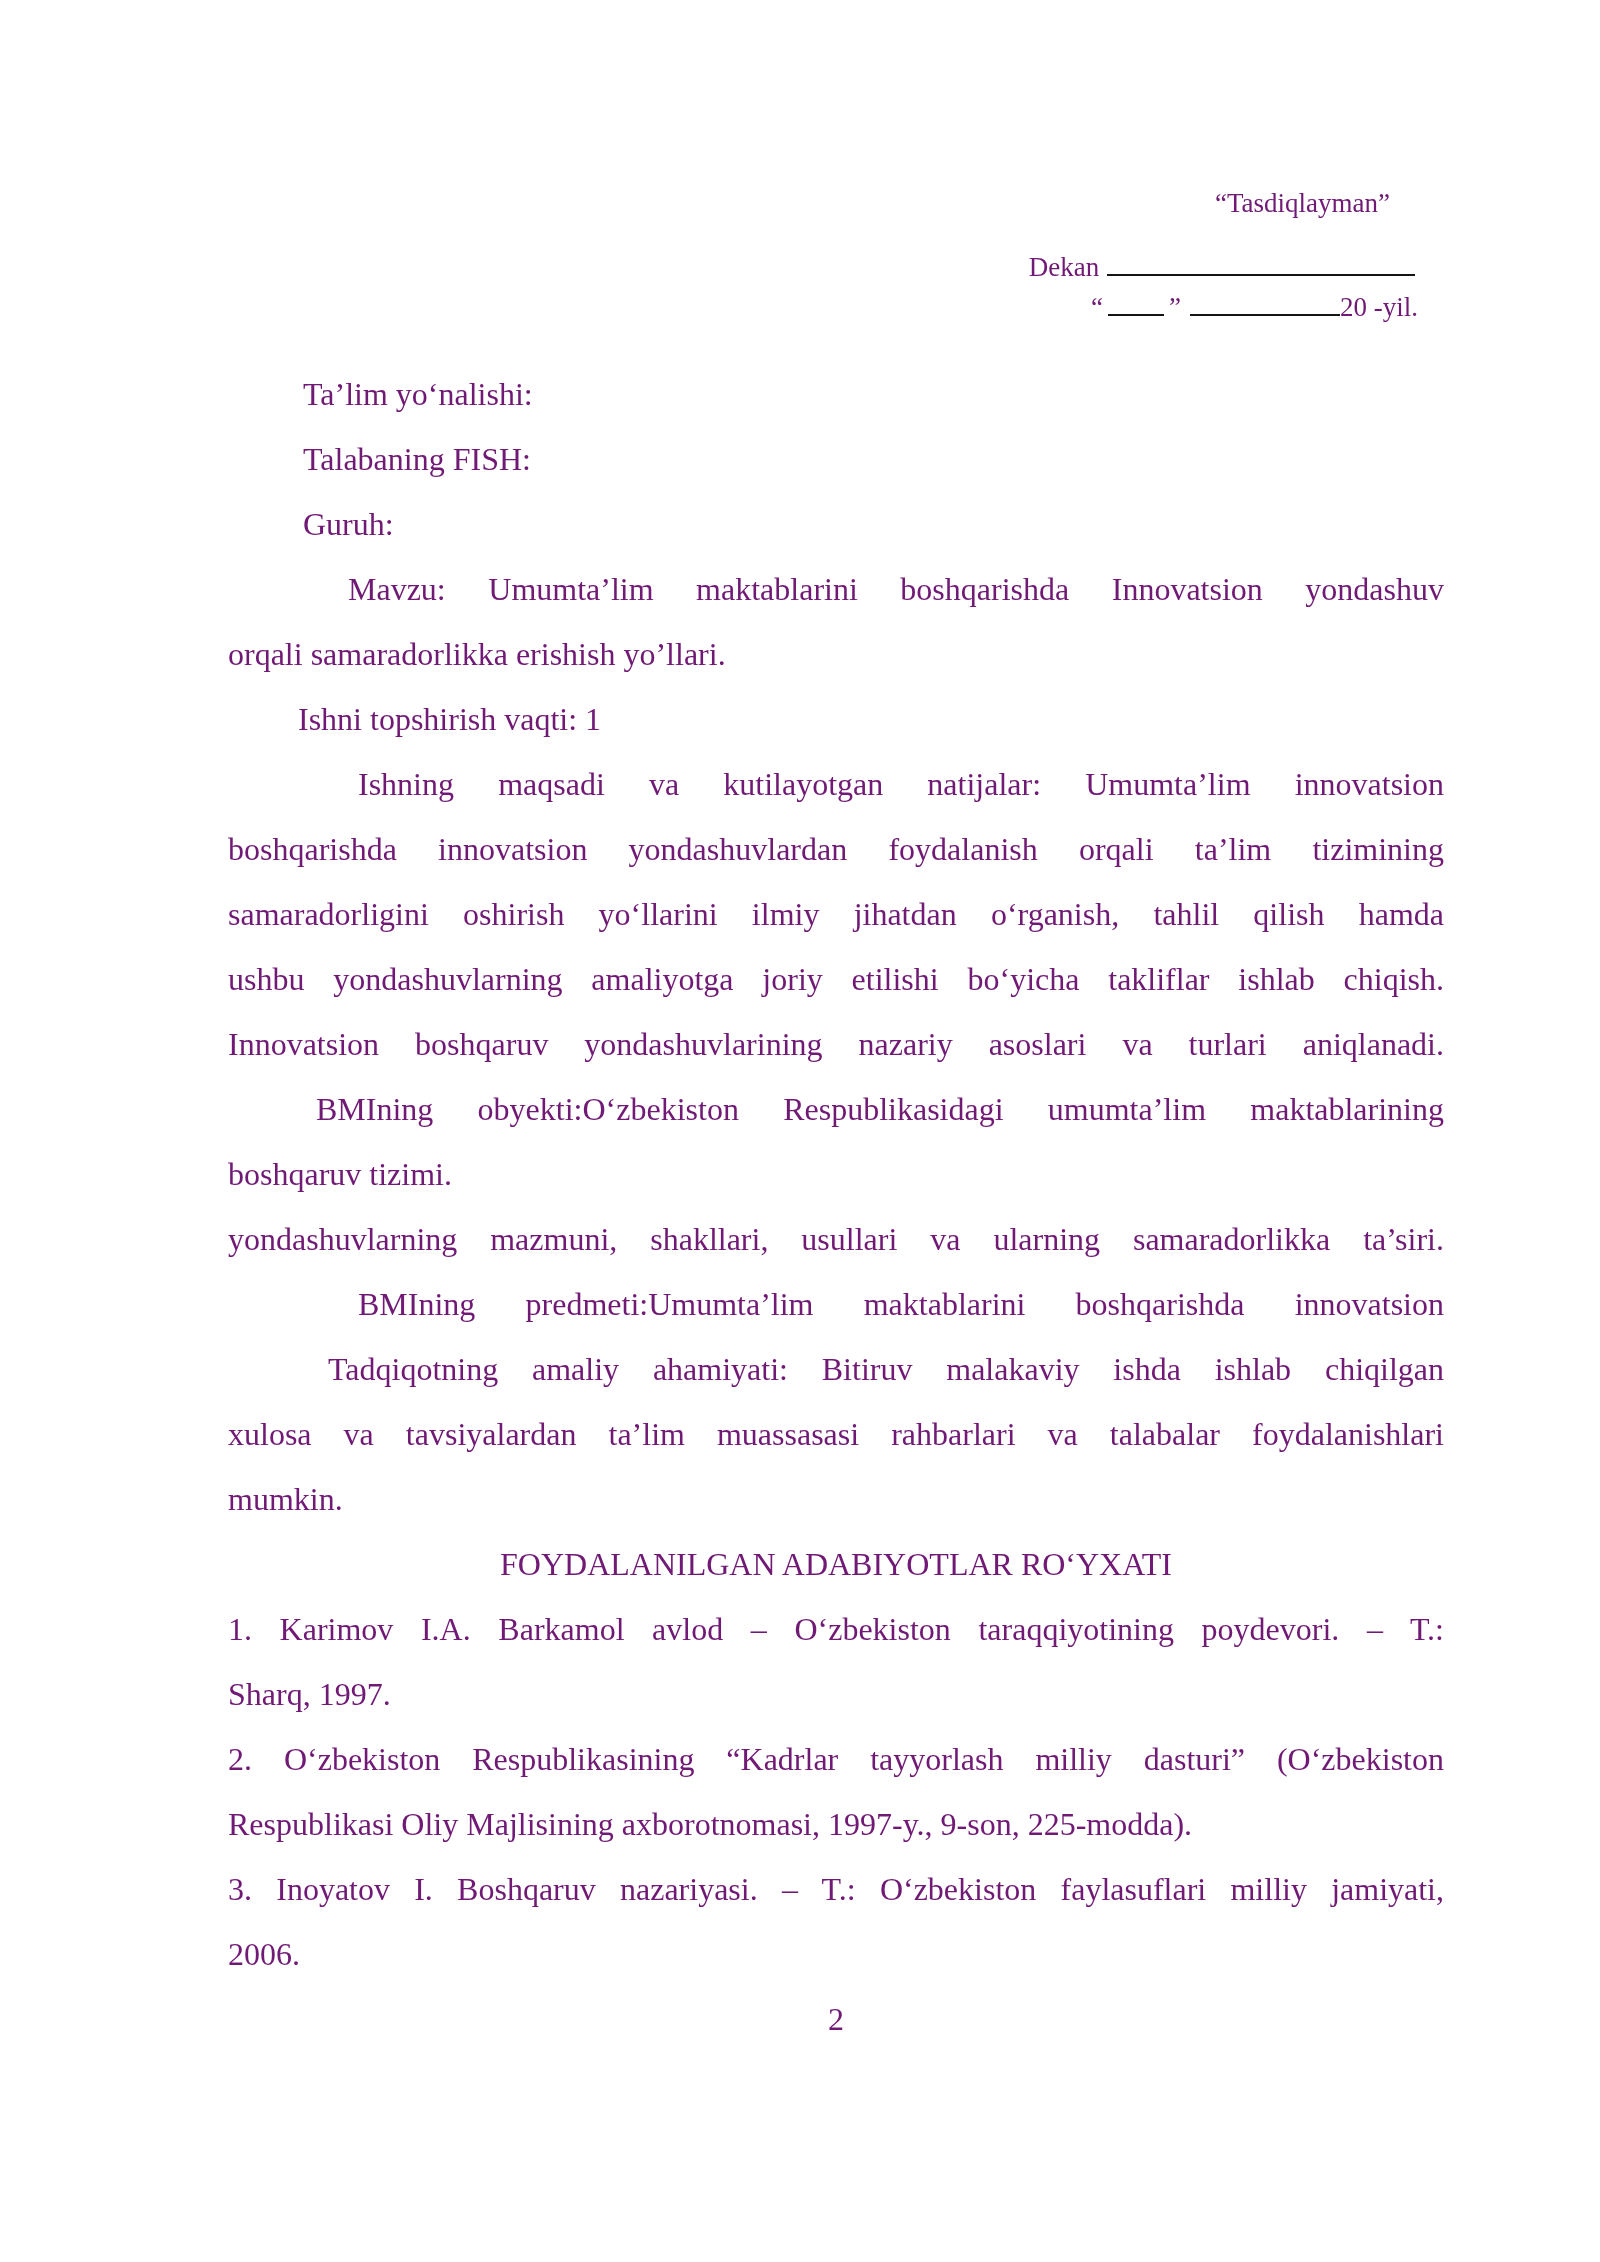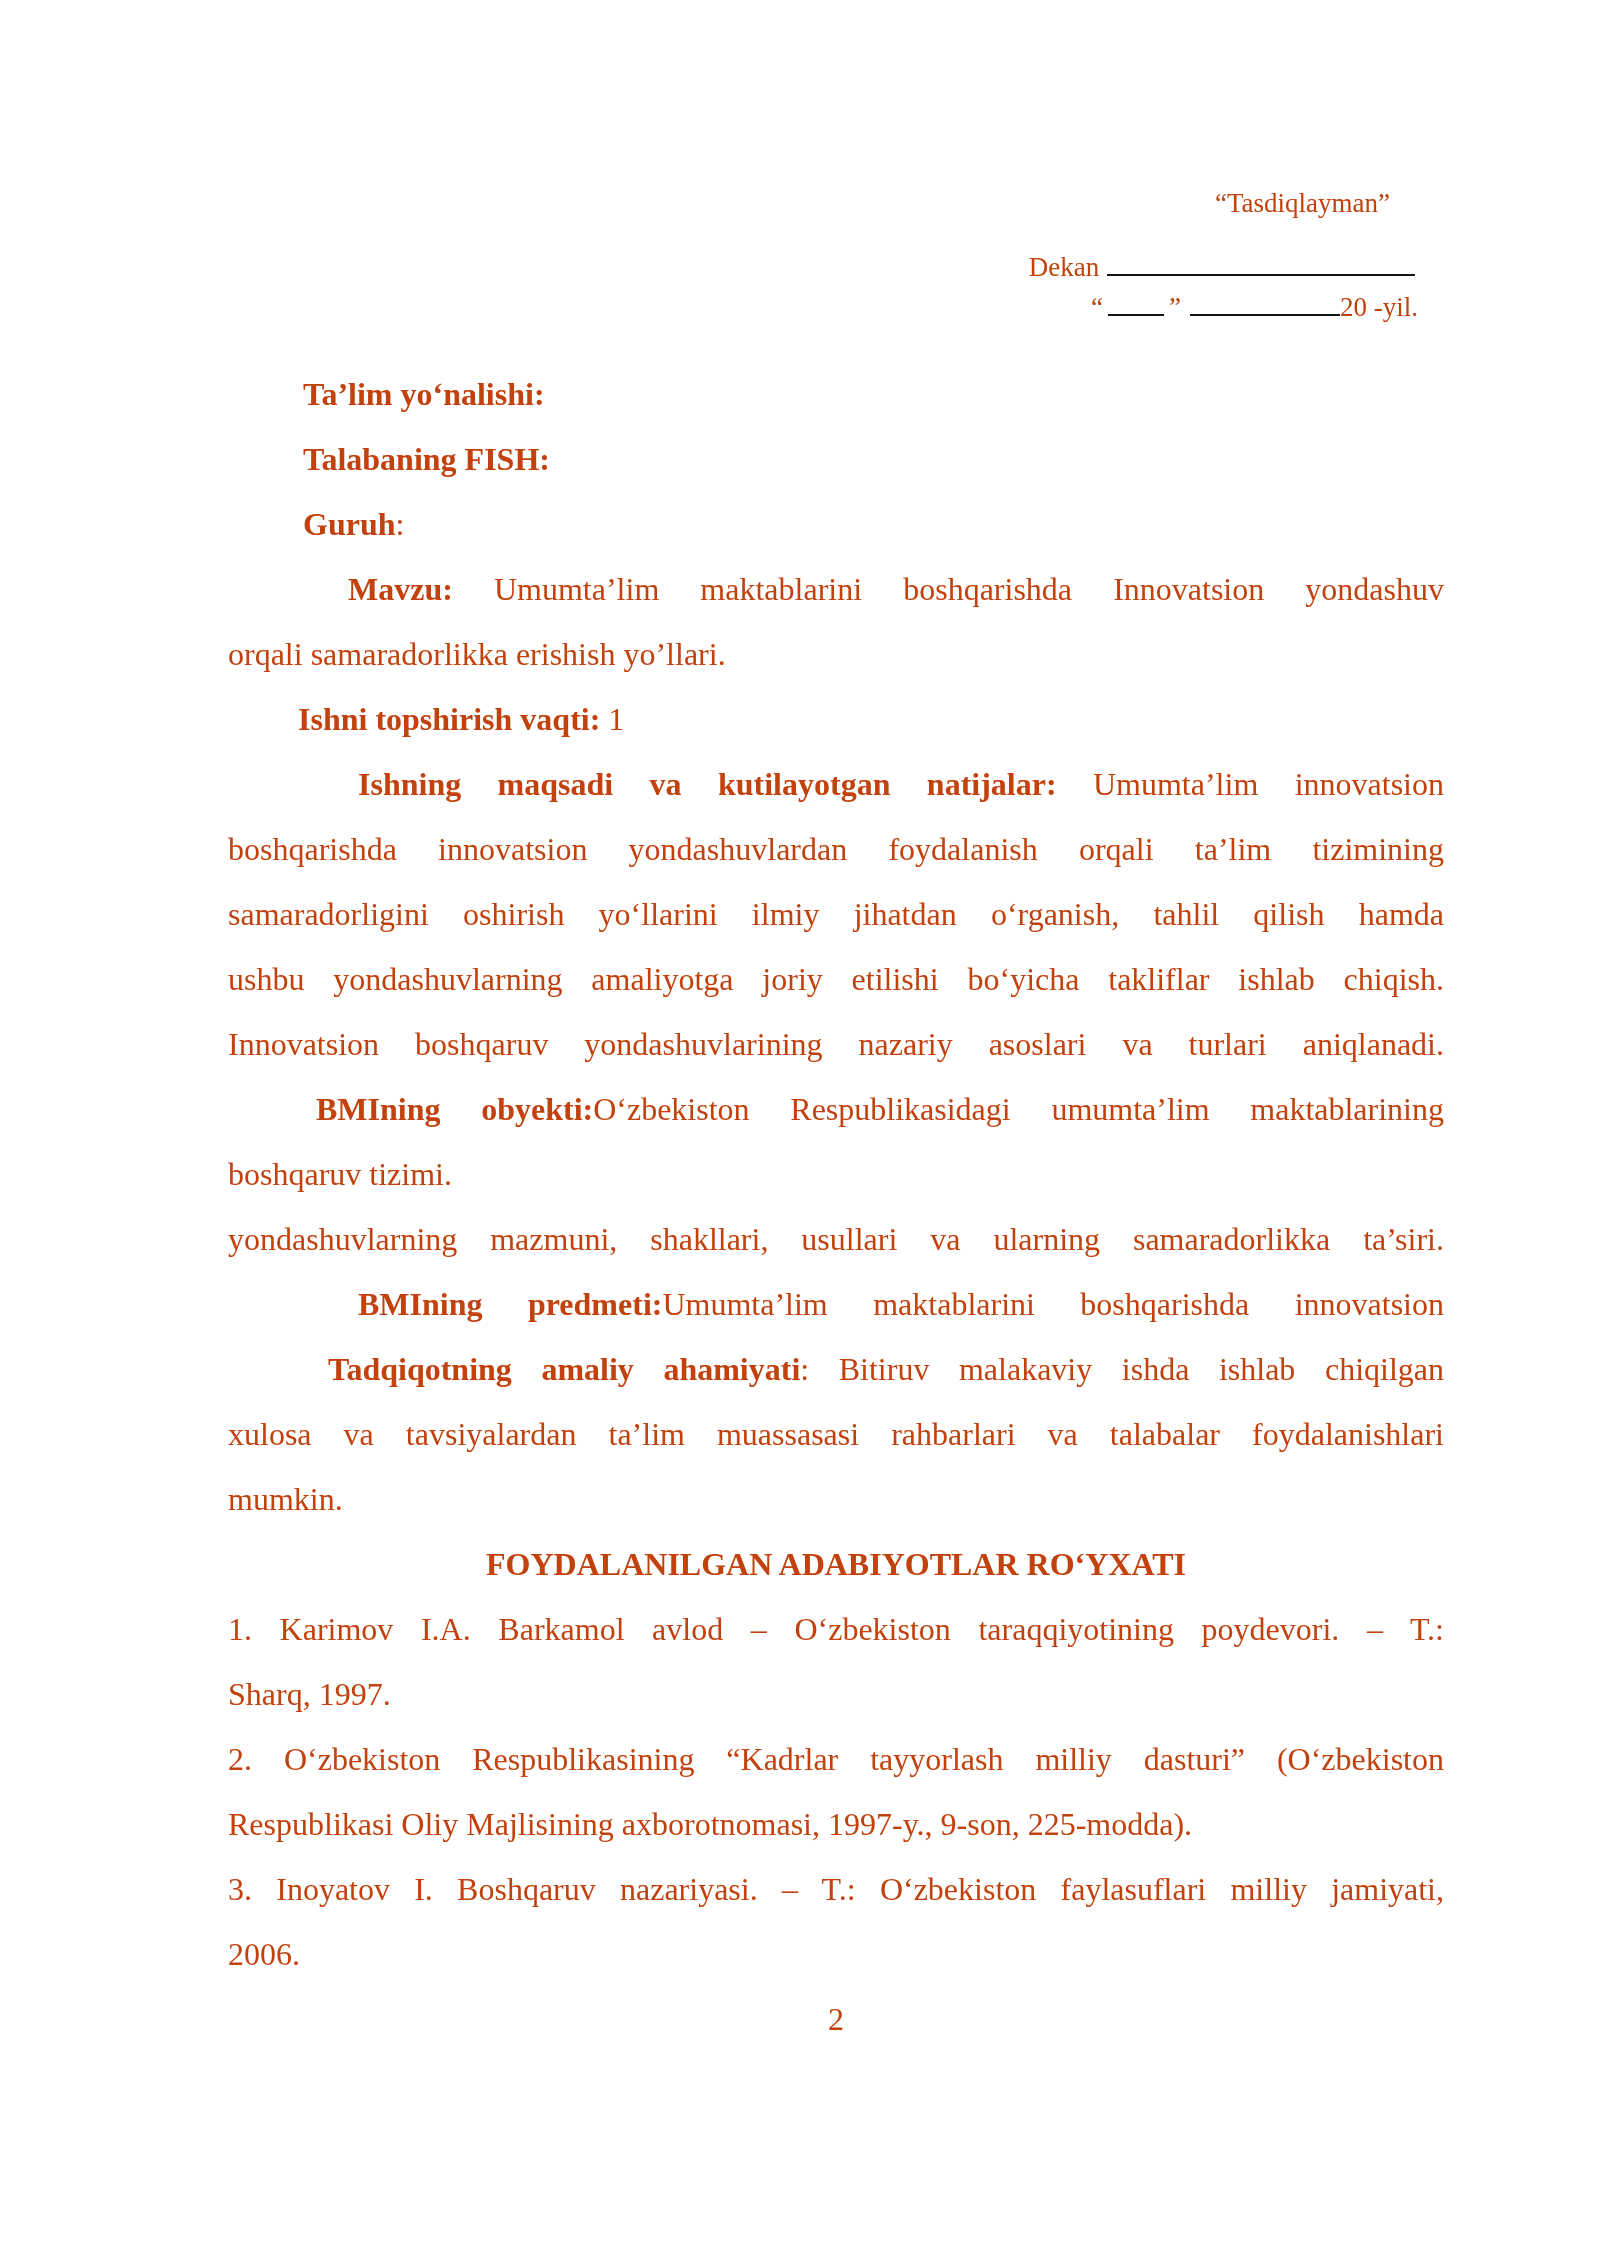--- a/index.html
+++ b/index.html
@@ -2,41 +2,41 @@
 <html><head>
 <meta charset="utf-8">
 <style>
   html,body{margin:0;padding:0;background:#e8e8e8;}
   .page{
     position:relative;
     width:1600px;height:2262px;
     background:#ffffff;
     overflow:hidden;
     font-family:"Liberation Serif","DejaVu Serif",serif;
-    color:#c2410c;
+    color:#701a75;
   }
   
   .approval{
     position:absolute;top:183px;right:182px;width:392px;
     font-size:27px;line-height:40px;white-space:nowrap;
   }
   .approval .l1{text-align:right;padding-right:28px;}
   .approval .l2{text-align:center;margin-top:24px;}
   .approval .l3{text-align:right;}
   .hl{display:inline-block;height:0;border-bottom:2px solid #141414;vertical-align:baseline;}
   .hl.w308{width:308px;margin-left:8px;}
   .hl.w56{width:56px;margin:0 5px;}
   .hl.w150{width:150px;margin-left:9px;}
   
   .bodytext{
     padding:362px 156px 0 228px;
     font-size:32px;line-height:65px;
   }
   .line{height:65px;overflow:hidden;}
-  .line .b{font-weight:bold;margin-top:11px;}
+  .line .b{font-weight:normal;margin-top:11px;}
   .jl{text-align:justify;text-align-last:justify;}
   .center{text-align:center;}
   .page-num{height:65px;text-align:center;font-size:32px;line-height:65px;}
 </style>
 </head>
 <body>
 
 <div class="page">
 
   <div class="approval">

